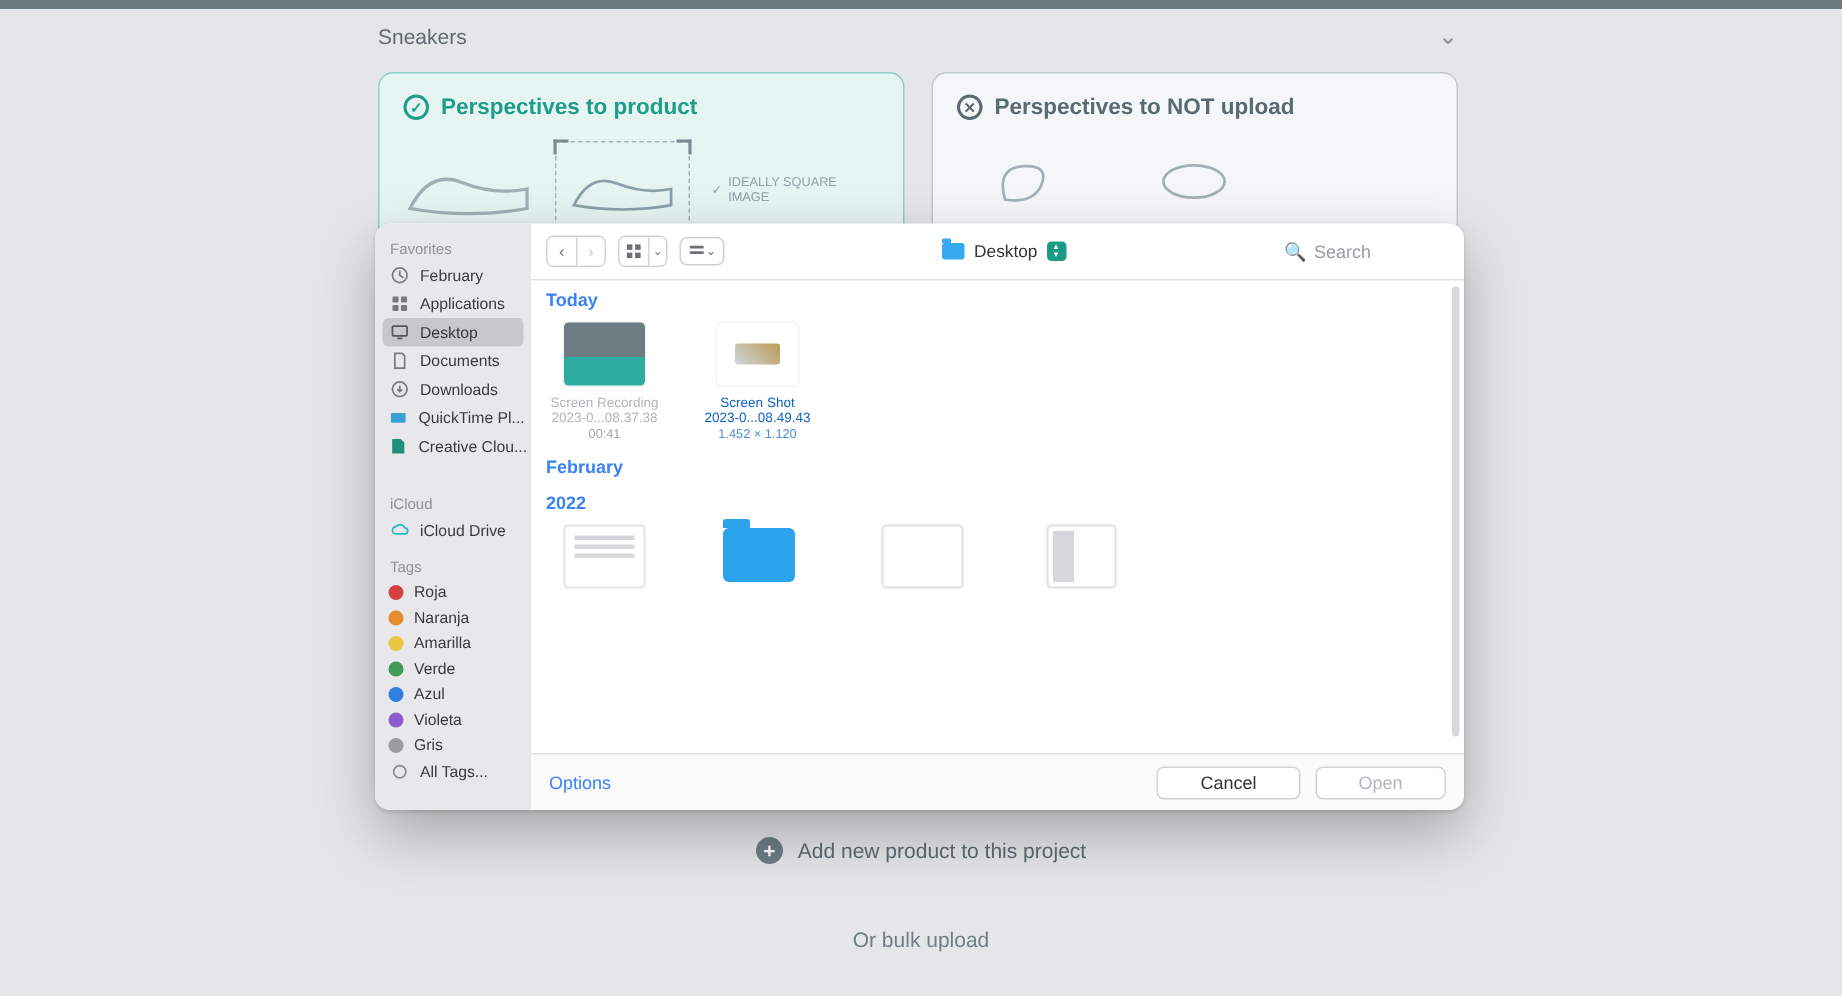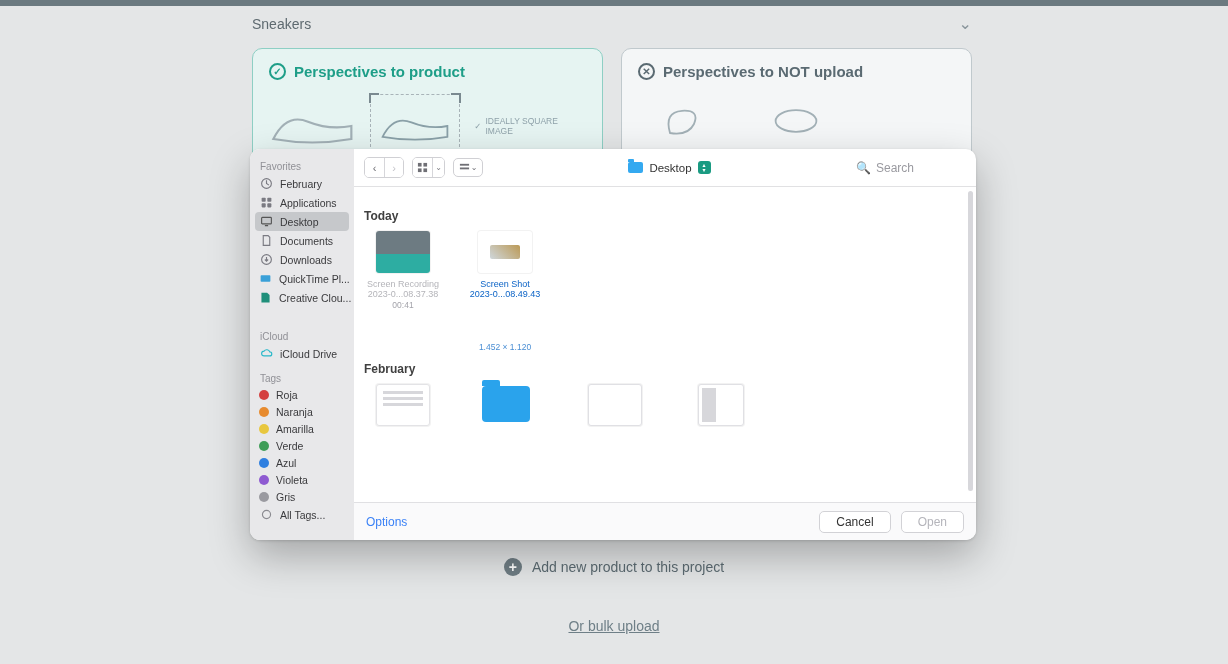--- a/index.html
+++ b/index.html
@@ -83,21 +83,21 @@
 .bottom-actions {
   position: absolute; left: 0; right: 0; top: 558px;
   text-align: center; color: #5c6b72; font-size: 14px;
 }
 .bottom-actions .add-line { display: inline-flex; align-items: center; gap: 10px; font-weight: 500; }
 .plus-ico {
   width: 18px; height: 18px; border-radius: 50%;
   background: #6f7d84; color: #fff; display: inline-flex; align-items: center; justify-content: center;
   font-size: 14px; font-weight: bold; line-height: 1;
 }
-.bulk-line { margin-top: 42px; color: #6e7f87; text-decoration: underline; }
+.bulk-line { margin-top: 42px; color: #6e7f87; }
 
 
 .finder-dialog {
   position: absolute;
   top: 149px; left: 250px;
   width: 726px; height: 391px;
   background: #fff;
   border-radius: 10px;
   box-shadow: 0 16px 40px rgba(0,0,0,0.28), 0 1px 3px rgba(0,0,0,0.15);
   display: flex;
@@ -164,21 +164,21 @@
 }
 .search-box {
   display: flex; align-items: center; gap: 5px; color: #9a9aa0;
   font-size: 12px; width: 110px;
 }
 .search-box .mag { font-size: 12px; }
 
 .file-area {
   flex: 1; overflow: hidden; padding: 6px 10px 0 10px; position: relative;
 }
-.section-title { font-size: 12px; font-weight: 600; color: #404040; margin: 16px 0 8px; }
+.section-title { font-size: 12px; font-weight: 600; color: #3b82f6; margin: 0 0 8px; }
 .section-title.mt { margin-top: 10px; }
 .file-grid {
   display: flex; gap: 24px; flex-wrap: wrap;
 }
 .file-item { width: 78px; display: flex; flex-direction: column; align-items: center; text-align: right; }
 .thumb {
   width: 54px; height: 42px; background: #d7dadd; border-radius: 3px; margin-bottom: 6px;
   box-shadow: 0 0 0 1px rgba(0,0,0,0.05);
 }
 .thumb.video { background: linear-gradient(#6d7b82 0 55%, #2dada2 55% 100%); position: relative; }
@@ -189,39 +189,39 @@
 .folder-big:before { content:""; position:absolute; top:-6px; left:0; width:18px; height:6px; background:#2aa3ec; border-radius:2px 2px 0 0; }
 .thumb.doc { background:#fff; border:1px solid #e3e3e6; position:relative; }
 .thumb.doc:after { content:""; position:absolute; top:6px; left:6px; right:6px; height:3px; background:#d7d7db; box-shadow: 0 6px 0 #d7d7db, 0 12px 0 #d7d7db; }
 .thumb.filebox { background:#fff; border:1px solid #e0e0e4; }
 .thumb.booklet { background:#fff; border:1px solid #e0e0e4; position:relative; width:46px; }
 .thumb.booklet:after { content:""; position:absolute; top:3px; left:3px; width:14px; height:34px; background:#d7d7db; }
 .fname-a { font-size: 9px; color: #616168; line-height: 1.15; }
 .fname-b { font-size: 9px; color: #616168; line-height: 1.15; }
 .fmeta   { font-size: 8.5px; color: #a3a3aa; }
 .file-item.sel .fname-a, .file-item.sel .fname-b { color: #0b63c6; font-weight: 500; }
-.file-item.sel .fmeta { color: #4a8ed4; margin-top: 42px; }
+.file-item.sel .fmeta { color: #4a8ed4; }
 .file-item.dim .fname-a, .file-item.dim .fname-b { color: #b4b4b9; }
 .file-item.folder .fname-a { color:#333; }
 .file-item.folder .fmeta { color:#1e9e88; font-size:8.5px; }
 
 .vscroll {
   position: absolute; top: 42px; right: 3px; width: 5px; height: 300px;
   background: #d7d7db; border-radius: 3px;
 }
 
 .bottom-bar {
   height: 38px; border-top: 1px solid #e0e0e3;
   display: flex; align-items: center; justify-content: space-between;
   padding: 0 12px;
   font-size: 12px;
   background: #fafafb;
 }
 .btn {
-  padding: 3px 16px; border-radius: 5px; border: 1px solid #d2d2d6;
+  padding: 3px 28px; border-radius: 5px; border: 1px solid #d2d2d6;
   background: #fff; color: #333; font-size: 12px; text-align: center;
 }
 .btn.disabled { color: #b5b5bb; }
 .opt-link { color: #3b82f6; }
 
 .grid-2022 { display: flex; gap: 28px; margin-top: 6px; }
 </style>
 </head>
 <body>
 
@@ -461,20 +461,21 @@
         <div class="file-item sel">
           <div class="thumb image"></div>
           <div class="fname-a">Screen Shot</div>
           <div class="fname-b">2023-0...08.49.43</div>
           <div class="fmeta">1.452 × 1.120</div>
         </div>
       </div>
 
       <div class="section-title mt">February</div>
 
+      <div class="section-title mt">2022</div>
       <div class="grid-2022">
         <div class="file-item">
             <div class="thumb doc"></div>
           </div>
         <div class="file-item">
             <div class="thumb folder">
               <div class="folder-big"></div>
             </div>
           </div>
         <div class="file-item">

